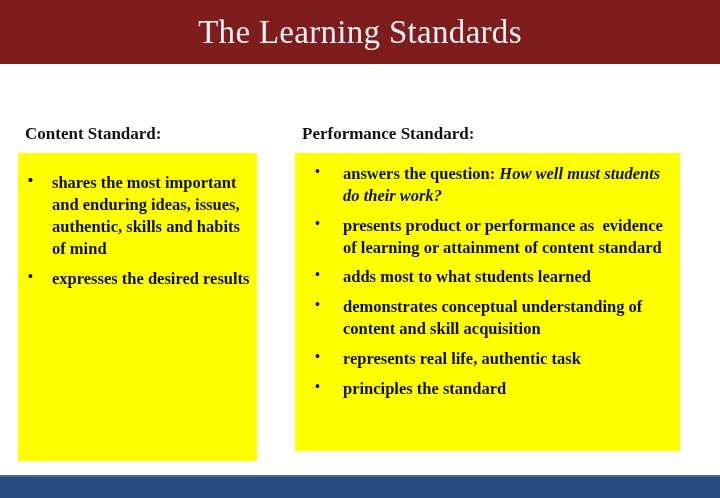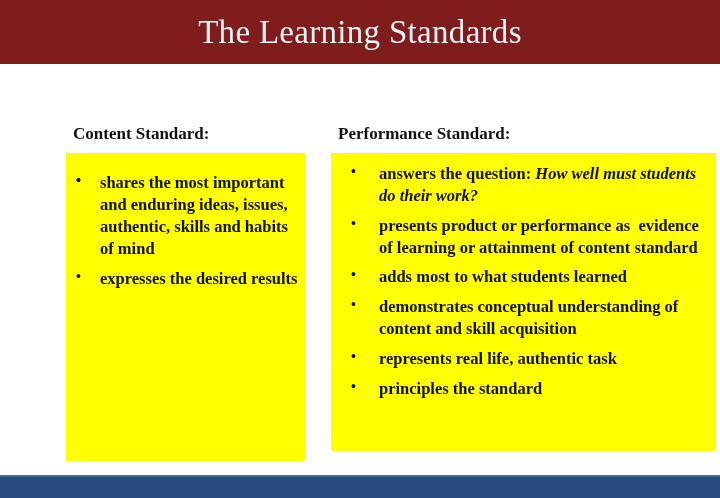--- a/index.html
+++ b/index.html
@@ -44,24 +44,23 @@
     top: 475px;
     width: 720px;
     height: 23px;
     background: #264b7e;
     border-top: 2px solid #4a6b99;
   }
 
   
   .column {
     position: absolute;
-    margin-left: 48px;
   }
   #content-column  { left: 18px;  top: 125px; width: 250px; }
-  #performance-column { left: 283px; top: 125px; width: 390px; }
+  #performance-column { left: 295px; top: 125px; width: 390px; }
 
   .col-heading {
     font-family: "Liberation Serif", "DejaVu Serif", serif;
     font-size: 17px;
     font-weight: bold;
     color: #111111;
     line-height: 1.1;
     margin: 0 0 9px 0;
     white-space: nowrap;
   }

